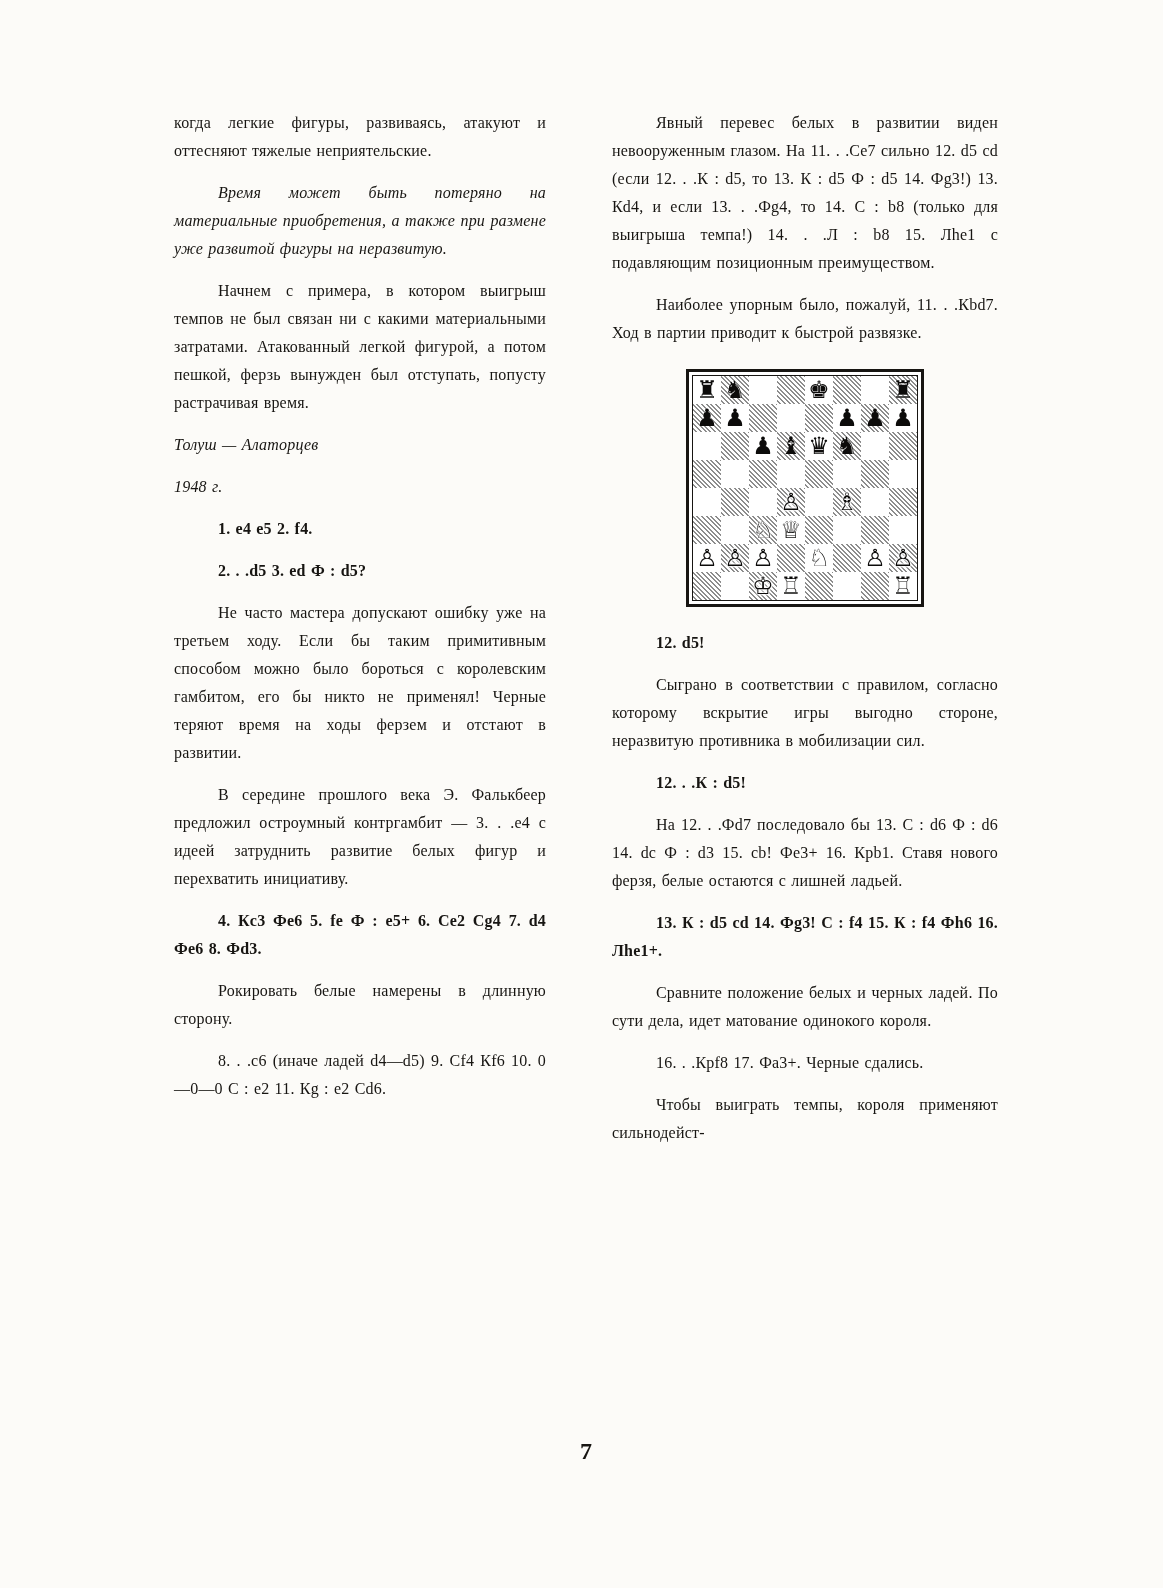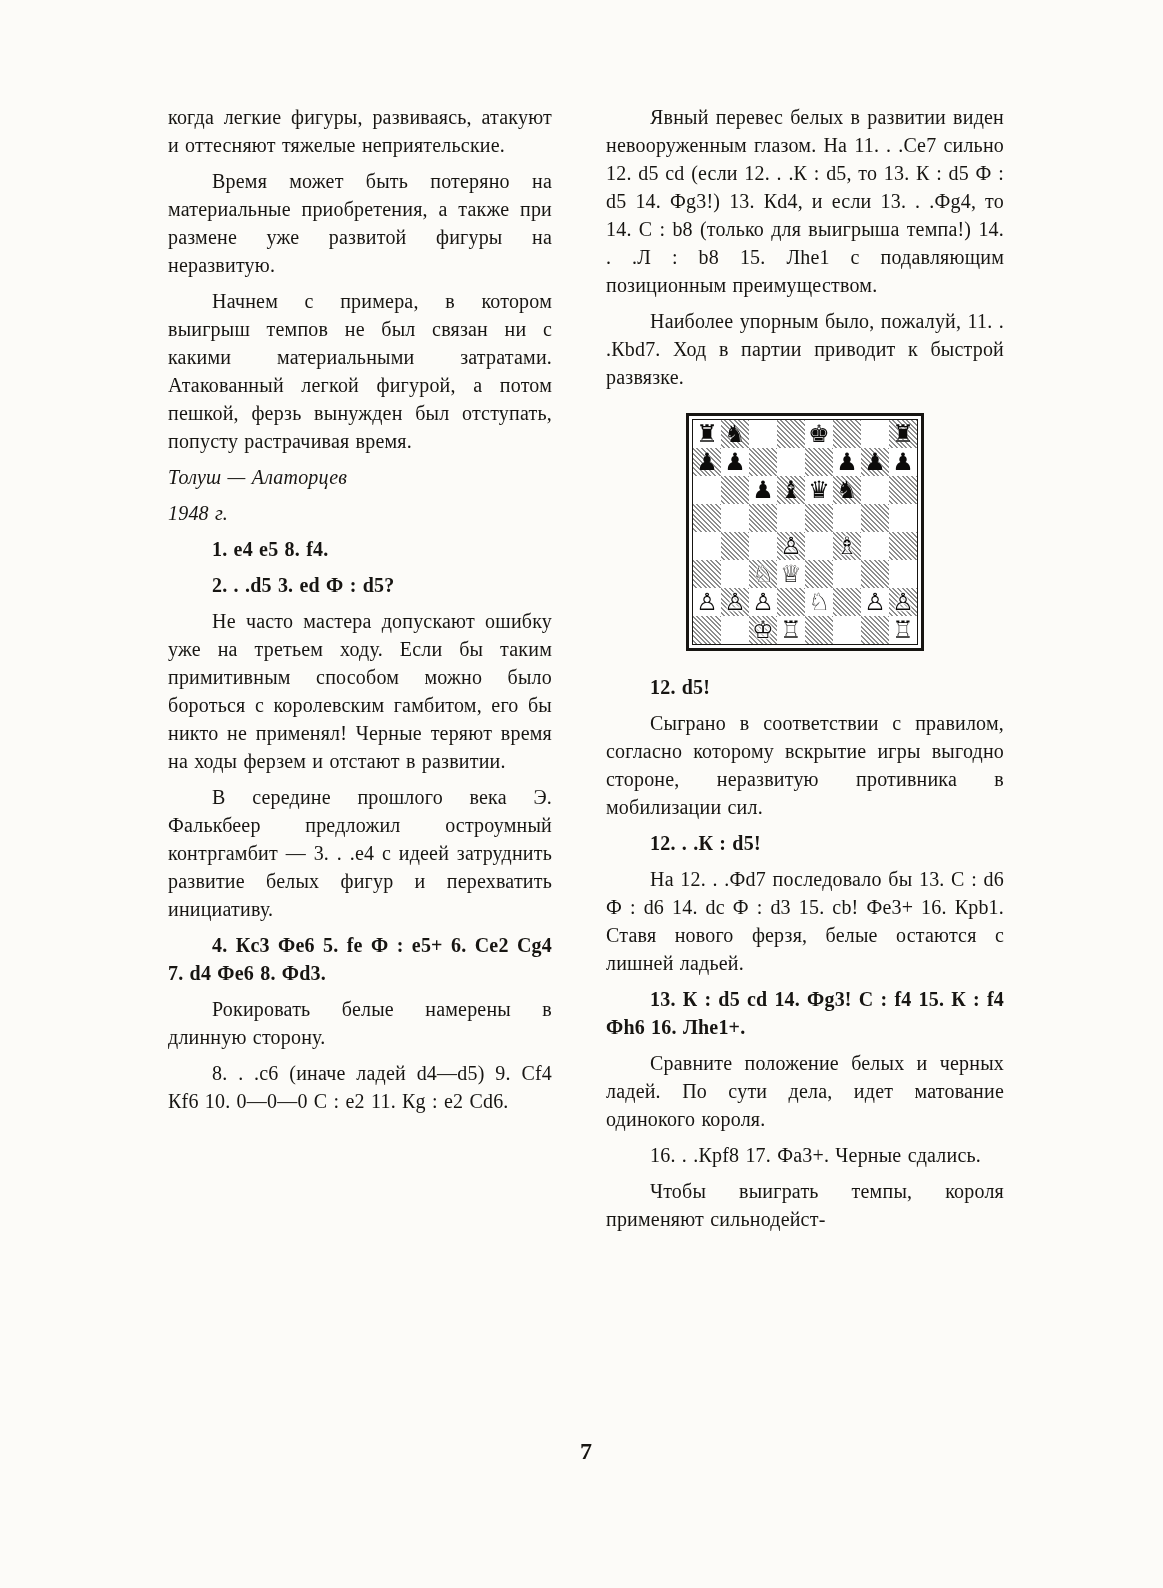--- a/index.html
+++ b/index.html
@@ -11,30 +11,30 @@
     font-family:"Liberation Serif","DejaVu Serif",serif;
     color:#171512;
   }
   .content{
     position:absolute;left:160px;top:95px;width:852px;
     display:flex;gap:38px;
   }
   .col{width:400px;}
   .col.right{width:414px;}
   p.blk{
-    margin:8px;
-    font-size:20px;line-height:28px;
+    margin:14px;
+    font-size:16px;line-height:28px;
     text-align:justify;
     letter-spacing:0.2px;
     word-spacing:1px;
   }
   .indent{text-indent:44px;}
   span.bold{font-weight:normal;}
   p.bold{font-weight:bold;}
-  p.italic{}
+  p.italic{font-style:italic;}
   .center{text-align:center;text-indent:0;font-style:italic;}
   .heading{margin-top:26px;font-size:25px;letter-spacing:1px;word-spacing:6px;}
   .year{margin-top:12px;margin-bottom:26px;font-size:21px;}
   .spaced-top{margin-top:28px;}
   .page-number{
     position:absolute;left:160px;top:1438px;width:852px;
     text-align:center;font-size:24px;font-weight:bold;
   }
   
   .diagram-wrap{margin:22px auto 22px;width:max-content;}
@@ -64,21 +64,21 @@
 <body>
 
 <div class="page">
   <div class="content">
     <div class="col left" id="left-col">
         <p class="blk"><span>когда легкие фигуры, развиваясь, атакуют и оттесняют тяжелые неприятельские.</span></p>
         <p class="blk indent italic"><span>Время может быть потеряно на материальные приобретения, а также при размене уже развитой фигуры на неразвитую.</span></p>
         <p class="blk indent"><span>Начнем с примера, в котором выигрыш темпов не был связан ни с какими материальными затратами. Атакованный легкой фигурой, а потом пешкой, ферзь вынужден был отступать, попусту растрачивая время.</span></p>
         <p class="blk center italic heading"><span>Толуш — Алаторцев</span></p>
         <p class="blk center year"><span>1948 г.</span></p>
-        <p class="blk indent bold"><span>1. e4 e5 8. f4.</span></p>
+        <p class="blk indent bold"><span>1. e4 e5 2. f4.</span></p>
         <p class="blk indent bold"><span>2. . .d5 3. ed Ф : d5?</span></p>
         <p class="blk indent"><span>Не часто мастера допускают ошибку уже на третьем ходу. Если бы таким примитивным способом можно было бороться с королевским гамбитом, его бы никто не применял! Черные теряют время на ходы ферзем и отстают в развитии.</span></p>
         <p class="blk indent"><span>В середине прошлого века Э. Фалькбеер предложил остроумный контргамбит — 3. . .e4 с идеей затруднить развитие белых фигур и перехватить инициативу.</span></p>
         <p class="blk indent bold"><span>4. Кc3 Фe6 5. fe Ф : e5+ 6. Сe2 Сg4 7. d4 Фe6 8. Фd3.</span></p>
         <p class="blk indent"><span>Рокировать белые намерены в длинную сторону.</span></p>
         <p class="blk indent"><span class="bold">8. . .c6 </span><span>(иначе ладей d4—d5) </span><span class="bold">9. Сf4 Кf6 10. 0—0—0 С : e2 11. Кg : e2 Сd6.</span></p>
       </div>
     <div class="col right" id="right-col">
         <p class="blk indent"><span>Явный перевес белых в развитии виден невооруженным глазом. На 11. . .Сe7 сильно 12. d5 cd (если 12. . .К : d5, то 13. К : d5 Ф : d5 14. Фg3!) 13. Кd4, и если 13. . .Фg4, то 14. С : b8 (только для выигрыша темпа!) 14. . .Л : b8 15. Лhe1 с подавляющим позиционным преимуществом.</span></p>
         <p class="blk indent"><span>Наиболее упорным было, пожалуй, 11. . .Кbd7. Ход в партии приводит к быстрой развязке.</span></p>

